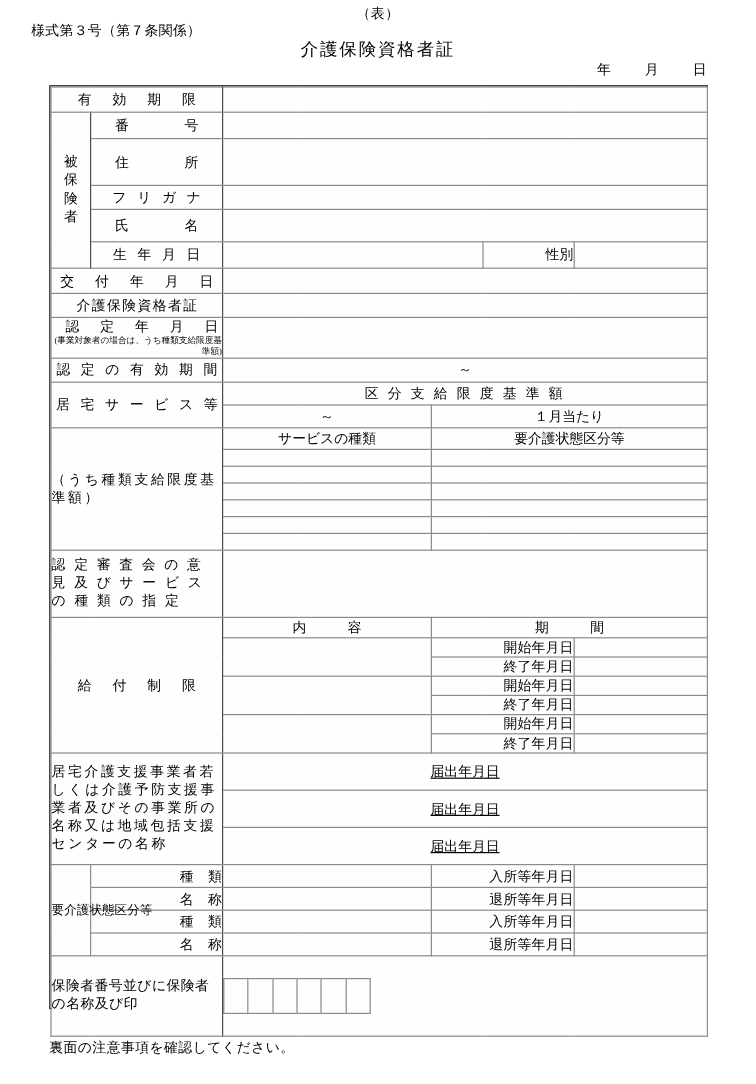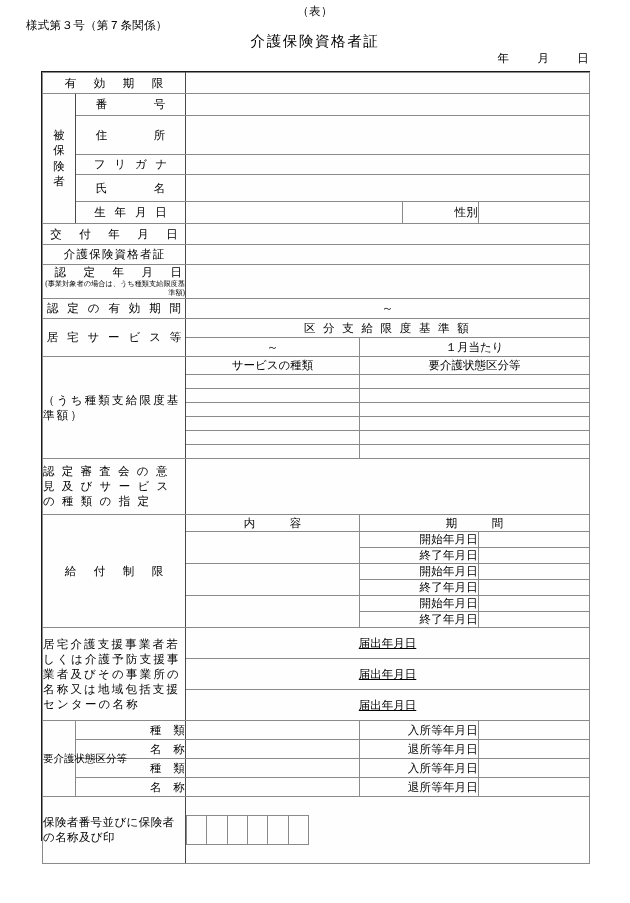--- a/index.html
+++ b/index.html
@@ -389,14 +389,15 @@
             <div class="ins-cell"></div>
             <div class="ins-cell"></div>
           </div>
         </td>
       </tr>
 
     </tbody>
       </table>
   </div>
 
+  <div class="footer-note">裏面の注意事項を確認してください。</div>
 
 </div>
 
 </body></html>

